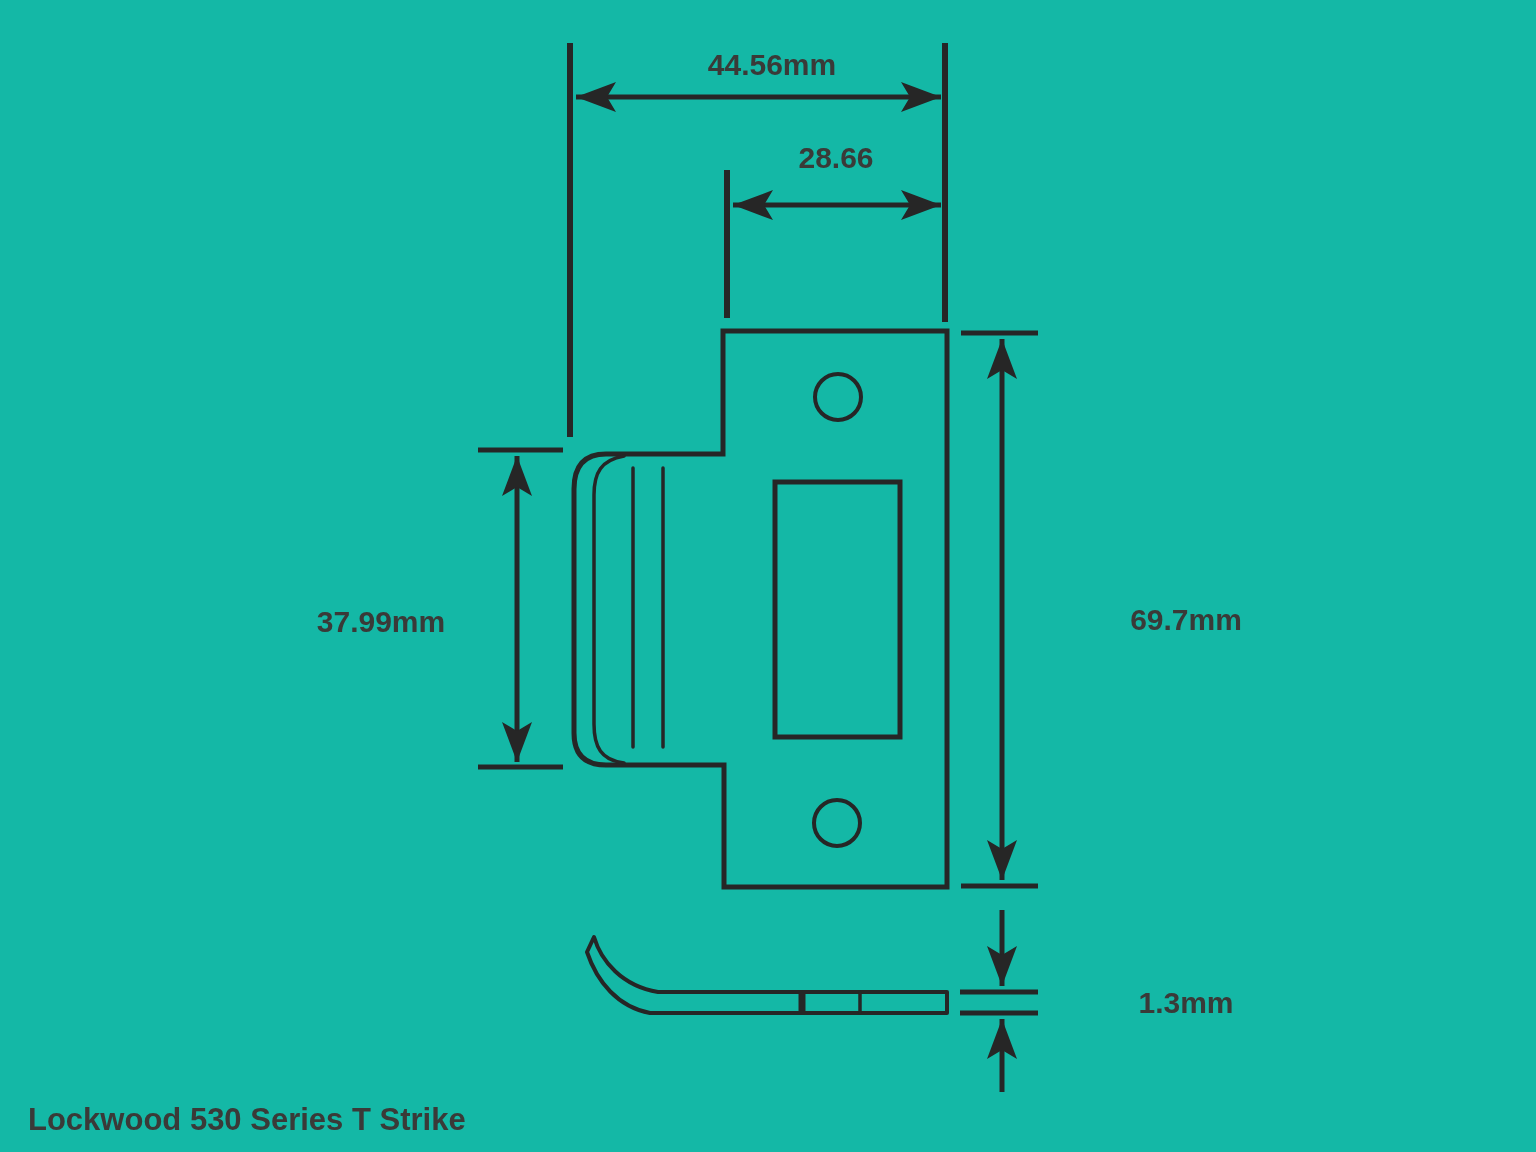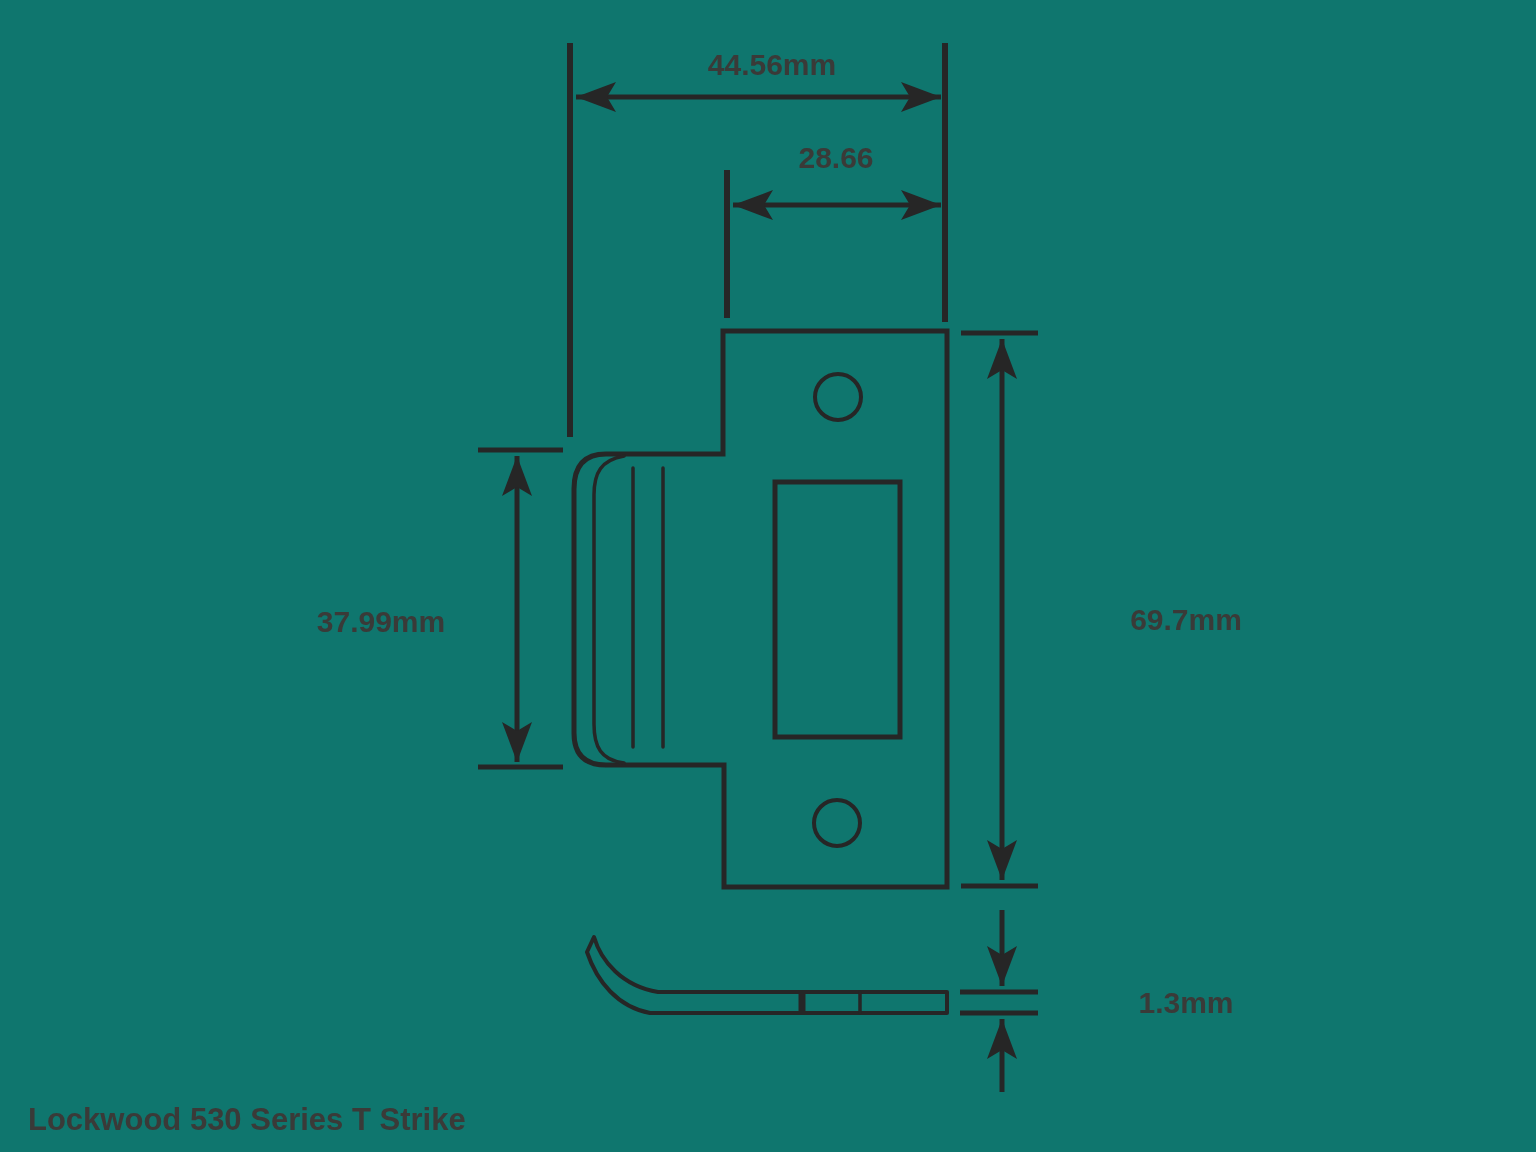--- a/index.html
+++ b/index.html
@@ -5,21 +5,21 @@
   html, body {
     margin: 0;
     padding: 0;
     background: #ffffff;
     font-family: "Liberation Sans", sans-serif;
   }
   .canvas {
     position: relative;
     width: 1536px;
     height: 1152px;
-    background: #0f766e;
+    background: #14b8a6;
     overflow: hidden;
   }
   svg {
     display: block;
   }
   .outline   { fill: none; stroke: #262626; stroke-width: 5; stroke-linejoin: miter; }
   .thinline  { fill: none; stroke: #262626; stroke-width: 3.5; stroke-linecap: round; }
   .profile   { fill: none; stroke: #262626; stroke-width: 4; stroke-linejoin: round; }
   .hole      { fill: none; stroke: #262626; stroke-width: 4; }
   .cutout    { fill: none; stroke: #262626; stroke-width: 5; }

